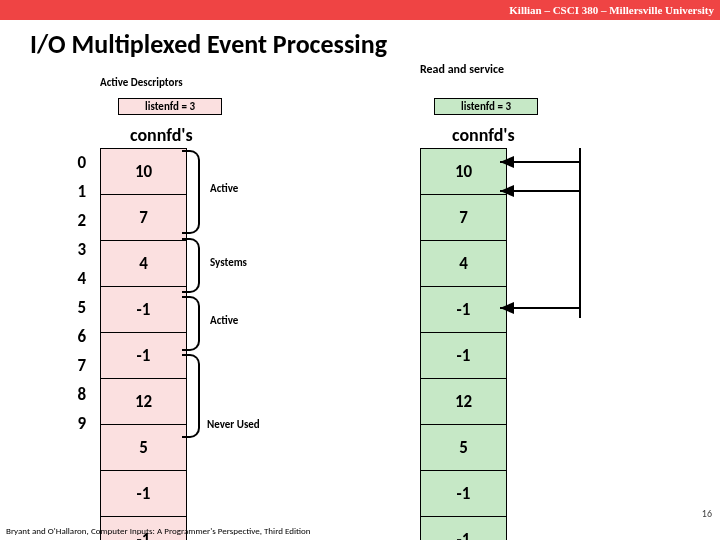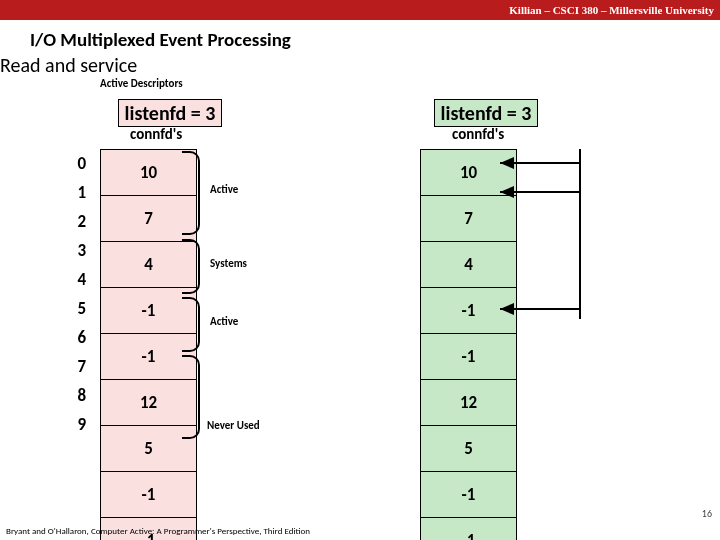--- a/index.html
+++ b/index.html
@@ -1,30 +1,30 @@
 <!DOCTYPE html>
 <html><head>
 <meta charset="utf-8">
 <style>
   * { box-sizing: border-box; margin: 0; padding: 0; }
   html, body { width: 720px; height: 540px; font-family: Calibri, Arial, sans-serif; background: #fff; color: #000; position: relative; }
-  .header-bar { background: #b91c1c; color: #fff; height: 20px; line-height: 20px; text-align: right; padding-right: 6px; font-size: 11px; font-weight: bold; font-family: "Times New Roman", serif; }
-  .title { font-size: 19px; font-weight: bold; margin: 8px 0 2px 30px; }
-  .subtitle { font-size: 20px; font-weight: normal; }
+  .header-bar { background: #ef4444; color: #fff; height: 20px; line-height: 20px; text-align: right; padding-right: 6px; font-size: 11px; font-weight: bold; font-family: "Times New Roman", serif; }
+  .title { font-size: 26px; font-weight: bold; margin: 8px 0 2px 30px; }
+  .subtitle { font-size: 12px; font-weight: bold; margin-left: 420px; }
   .row-headers { position: relative; height: 44px; }
   .col-head { font-size: 11px; font-weight: bold; position: absolute; top: 0; }
-  .listen-box { font-size: 20px; font-weight: bold; border: 1px solid #000; padding: 1px 3px; position: absolute; }
+  .listen-box { font-size: 11px; font-weight: bold; border: 1px solid #000; padding: 1px 3px; position: absolute; }
   .listen-left { background: #fbe0e0; left: 118px; top: 22px; width: 104px; text-align: center;}
   .listen-right { background: #c6e8c6; left: 434px; top: 22px; width: 104px; text-align: center;}
-  .connfds-label { font-size: 15px; font-weight: bold; position: absolute; }
+  .connfds-label { font-size: 18px; font-weight: bold; position: absolute; }
   .tablewrap { position: relative; margin-top: 4px; height: 320px; }
   .idx-col { position: absolute; left: 70px; top: 0; font-size: 17px; font-weight: bold; }
   .idx-col div { height: 29px; line-height: 29px; text-align: right; width: 16px;}
   .fd-table { position: absolute; top: 0; border-collapse: collapse; font-size: 17px; font-weight: bold; }
-  .fd-table td { border: 1px solid #000; width: 96px; height: 29px; text-align: center; padding:12px;}
+  .fd-table td { border: 1px solid #000; width: 86px; height: 29px; text-align: center; padding:12px;}
   .left-table { left: 100px; }
   .right-table { left: 420px; }
   .pink td { background: #fbe0e0; }
   .green td { background: #c6e8c6; }
   .brace { position: absolute; width: 18px; border-right: 2px solid #000; border-top: 2px solid #000; border-bottom: 2px solid #000; border-top-right-radius: 10px; border-bottom-right-radius:10px;}
   .brace-label { position: absolute; font-size: 11px; font-weight: bold; }
   .footer { position: absolute; bottom: 4px; left: 6px; font-size: 9px; font-family: Calibri, Arial, sans-serif;}
   .pagenum { position: absolute; bottom: 20px; right: 8px; font-size: 10px; color: #444;}
   svg.arrows { position: absolute; top: 0; left: 0; pointer-events: none; }
 </style>
@@ -151,14 +151,14 @@
     <line x1="580" y1="-45" x2="540" y2="-45" stroke="#000" stroke-width="2" marker-end="url(#ah)"></line>
 
     <line x1="580" y1="14" x2="500" y2="14" stroke="#000" stroke-width="2" marker-end="url(#ah)"></line>
 
     <line x1="580" y1="43" x2="500" y2="43" stroke="#000" stroke-width="2" marker-end="url(#ah)"></line>
 
     <line x1="580" y1="160" x2="500" y2="160" stroke="#000" stroke-width="2" marker-end="url(#ah)"></line>
   </svg>
 </div>
 
-<div class="footer">Bryant and O'Hallaron, Computer Active: A Programmer's Perspective, Third Edition</div>
+<div class="footer">Bryant and O'Hallaron, Computer Inputs: A Programmer's Perspective, Third Edition</div>
 <div class="pagenum">16</div>
 
 </body></html>

